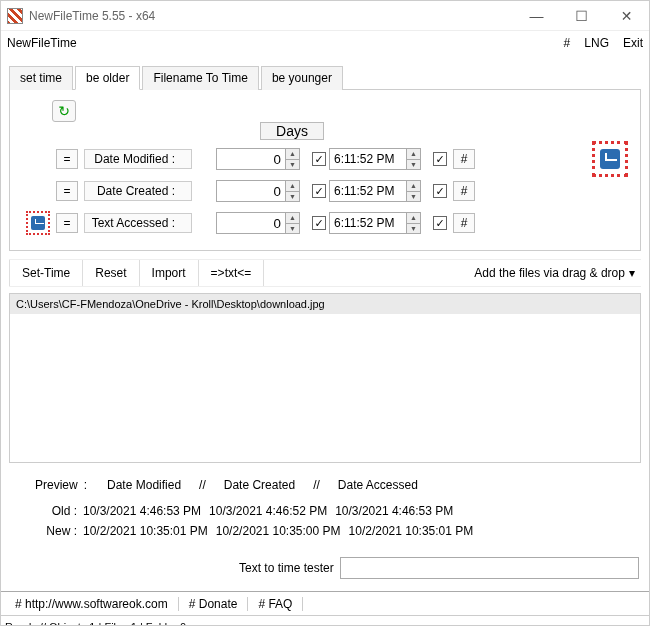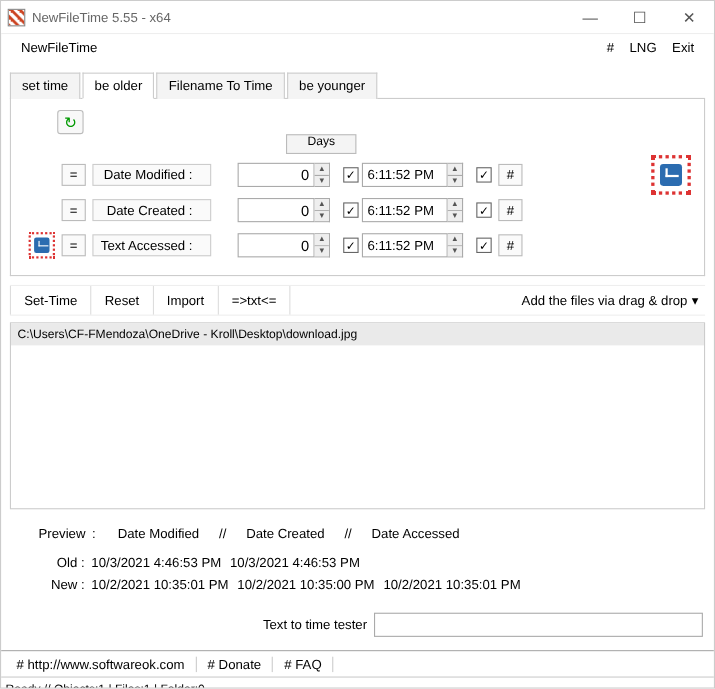--- a/index.html
+++ b/index.html
@@ -2,30 +2,30 @@
 <html><head>
 <meta charset="utf-8">
 <style>
 * { box-sizing: border-box; margin: 0; padding: 0; font-family: "Segoe UI", Tahoma, sans-serif; }
 body { width: 650px; height: 626px; background: #fff; overflow: hidden; font-size: 12px; color: #000; border: 1px solid #ccc; }
 .titlebar { height: 30px; display: flex; align-items: center; padding: 0 0 0 6px; background: #fff; border-bottom: 1px solid #eee; }
 .title-icon { width: 16px; height: 16px; border: 1px solid #888; margin-right: 6px; background: linear-gradient(45deg,#c42 25%,#fff 25%,#fff 50%,#c42 50%,#c42 75%,#fff 75%); background-size: 8px 8px; }
 .title-text { color: #666; font-size: 12px; flex: 0 0 auto; }
 .title-spacer { flex: 1; }
 .winbtn { width: 45px; height: 30px; display: flex; align-items: center; justify-content: center; color: #555; font-size: 14px; }
-.menubar { height: 24px; display: flex; align-items: center; padding: 0 18px; }
+.menubar { height: 24px; display: flex; align-items: center; padding: 0 6px; }
 .menubar .left { flex: 0 0 auto; }
 .menubar .right { flex: 1; display: flex; justify-content: flex-end; gap: 14px; }
 .content { padding: 4px 8px; }
 .tabs { display: flex; border-bottom: 1px solid #ccc; margin-top: 6px; }
 .tab { padding: 4px 10px 4px 10px; border: 1px solid #ccc; border-bottom: none; margin-right: 2px; background: #f4f4f4; position: relative; top: 1px; }
 .tab.active { background: #fff; border-bottom: 1px solid #fff; }
 .tab-body { border: 1px solid #ccc; border-top: none; padding: 10px 12px 14px 12px; }
 .days-header { display: flex; }
-.days-header .label-box { width: 64px; height: 18px; text-align: center; border: 1px solid #bbb; background: #f4f4f4; font-size: 11px; margin-left: 238px; }
+.days-header .label-box { width: 64px; height: 18px; text-align: center; border: 1px solid #bbb; background: #f4f4f4; font-size: 14px; margin-left: 238px; }
 .row { display: flex; align-items: center; height: 26px; margin-top: 6px; }
 .app-small-icon { width: 24px; height: 24px; border: 2px dotted #d33; display: inline-flex; align-items: center; justify-content: center; margin-right: 4px; }
 .app-big-icon { width: 36px; height: 36px; border: 3px dotted #d33; display: inline-flex; align-items: center; justify-content: center; }
 .clock-inner { width: 14px; height: 14px; background: #2b6cb0; border-radius: 2px; position: relative; }
 .clock-inner::after { content: ""; position: absolute; width: 8px; height: 4px; border-left: 1px solid #fff; border-bottom: 1px solid #fff; top: 3px; left: 4px; }
 .clock-inner-big { width: 20px; height: 20px; background: #2b6cb0; border-radius: 3px; position: relative; }
 .clock-inner-big::after { content: ""; position: absolute; width: 10px; height: 6px; border-left: 2px solid #fff; border-bottom: 2px solid #fff; top: 4px; left: 5px; }
 .refresh-btn { width: 24px; height: 22px; border: 1px solid #bbb; background: #f8f8f8; display: flex; align-items: center; justify-content: center; border-radius: 3px; margin-left: 30px; }
 .refresh-glyph { color: #090; font-size: 14px; }
 .eq-btn { width: 22px; height: 20px; border: 1px solid #bbb; background: #fafafa; display: flex; align-items: center; justify-content: center; font-size: 12px; }
@@ -192,20 +192,21 @@
       <span style="width:6px;"></span>
       <span>Date Created</span>
       <span style="width:6px;"></span>
       <span>//</span>
       <span style="width:6px;"></span>
       <span>Date Accessed</span>
     </div>
     <div class="line vals" style="margin-top:6px;">
       <span style="width:36px;text-align:right;margin-right:6px;">Old :</span>
       <span>10/3/2021 4:46:53 PM</span>
+      <span>10/3/2021 4:46:52 PM</span>
       <span>10/3/2021 4:46:53 PM</span>
     </div>
     <div class="line vals">
       <span style="width:36px;text-align:right;margin-right:6px;">New :</span>
       <span>10/2/2021 10:35:01 PM</span>
       <span>10/2/2021 10:35:00 PM</span>
       <span>10/2/2021 10:35:01 PM</span>
     </div>
   </div>
 

